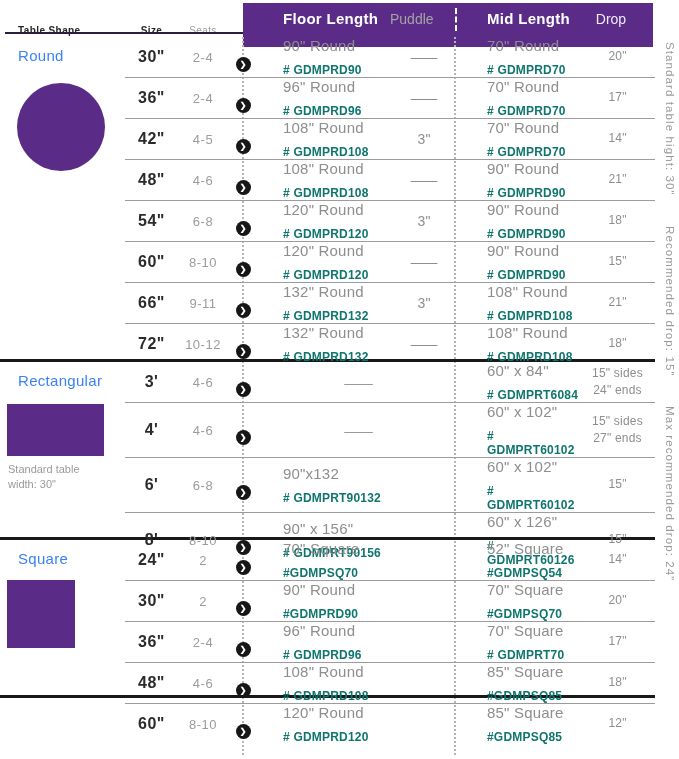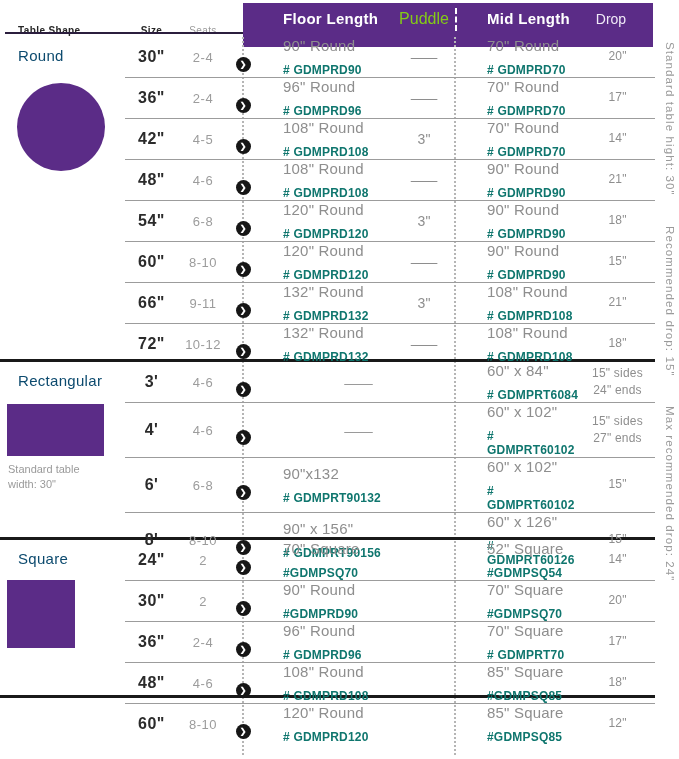--- a/index.html
+++ b/index.html
@@ -11,35 +11,35 @@
   
   .hdr { position:relative; width:679px; height:37px; }
   .hdr-left-label { position:absolute; top:9px; font-size:10px; font-weight:bold; color:#262626; letter-spacing:.4px;margin-top:16px; }
   .lbl-shape { left:18px; }
   .lbl-size  { left:125px; width:53px; text-align:center; }
   .lbl-seats { left:178px; width:50px; text-align:center; color:#9a9a9a; font-weight:normal; }
   .hdr-underline { position:absolute; left:5px; top:32px; width:238px; height:2px; background:#2b1e3e; }
   .band { position:absolute; left:243px; top:3px; width:410px; height:44px; background:#5b2c87; }
   .band-label { position:absolute; top:0; height:32px; line-height:32px; color:#ffffff; font-size:15px; }
   .band-floor { left:40px;  font-weight:bold; letter-spacing:.3px; }
-  .band-puddle{ left:147px; width:68px; text-align:center; font-size:16px; color:#84cc16; }
+  .band-puddle{ left:147px; width:68px; font-size:14px; color:#a3a3a3; }
   .band-mid   { left:244px; font-weight:bold; letter-spacing:.3px; }
   .band-drop  { left:332px; width:72px; text-align:center; font-size:14px; color:#f0eaf7; }
   .band-divider { position:absolute; left:212px; top:5px; height:23px; border-left:2px dashed #ffffff; }
   
   .dotline { position:absolute; top:37px; height:718px; border-left:2px dotted #b5b5b5; }
   .dot1 { left:242px; }
   .dot2 { left:454px; }
   
   .section { position:relative; display:flex; width:655px; border-bottom:3px solid #191919; }
   .sec-round  { height:325px; }
   .sec-rect   { height:178px; }
   .sec-square { height:158px; }
   .shape-cell { position:relative; width:125px; flex:0 0 125px; }
-  .shape-label { position:absolute; left:18px; top:10px; font-size:15px; color:#0c4a6e; letter-spacing:.3px; }
+  .shape-label { position:absolute; left:18px; top:10px; font-size:15px; color:#3b82f6; letter-spacing:.3px; }
   .shape-round { position:absolute; left:17px; top:46px; width:88px; height:88px; border-radius:50%; background:#5b2c87; }
   .shape-rect  { position:absolute; left:7px;  top:42px; width:97px; height:52px; background:#5b2c87; }
   .shape-square{ position:absolute; left:7px;  top:40px; width:68px; height:68px; background:#5b2c87; }
   .shape-caption { position:absolute; left:8px; top:100px; width:86px; font-size:11px; line-height:1.35; color:#9a9a9a; }
   .sec-rect .shape-caption { top:100px; }
   .rows { display:flex; flex-direction:column; width:530px; flex:1; }
   .row { display:grid; grid-template-columns:53px 50px 30px 132px 68px 122px 75px;
          align-items:center; flex:1; border-top:1px solid #9c9c9c; }
   .rows .row:first-child { border-top:none; }
   .c { min-height:1px; }

